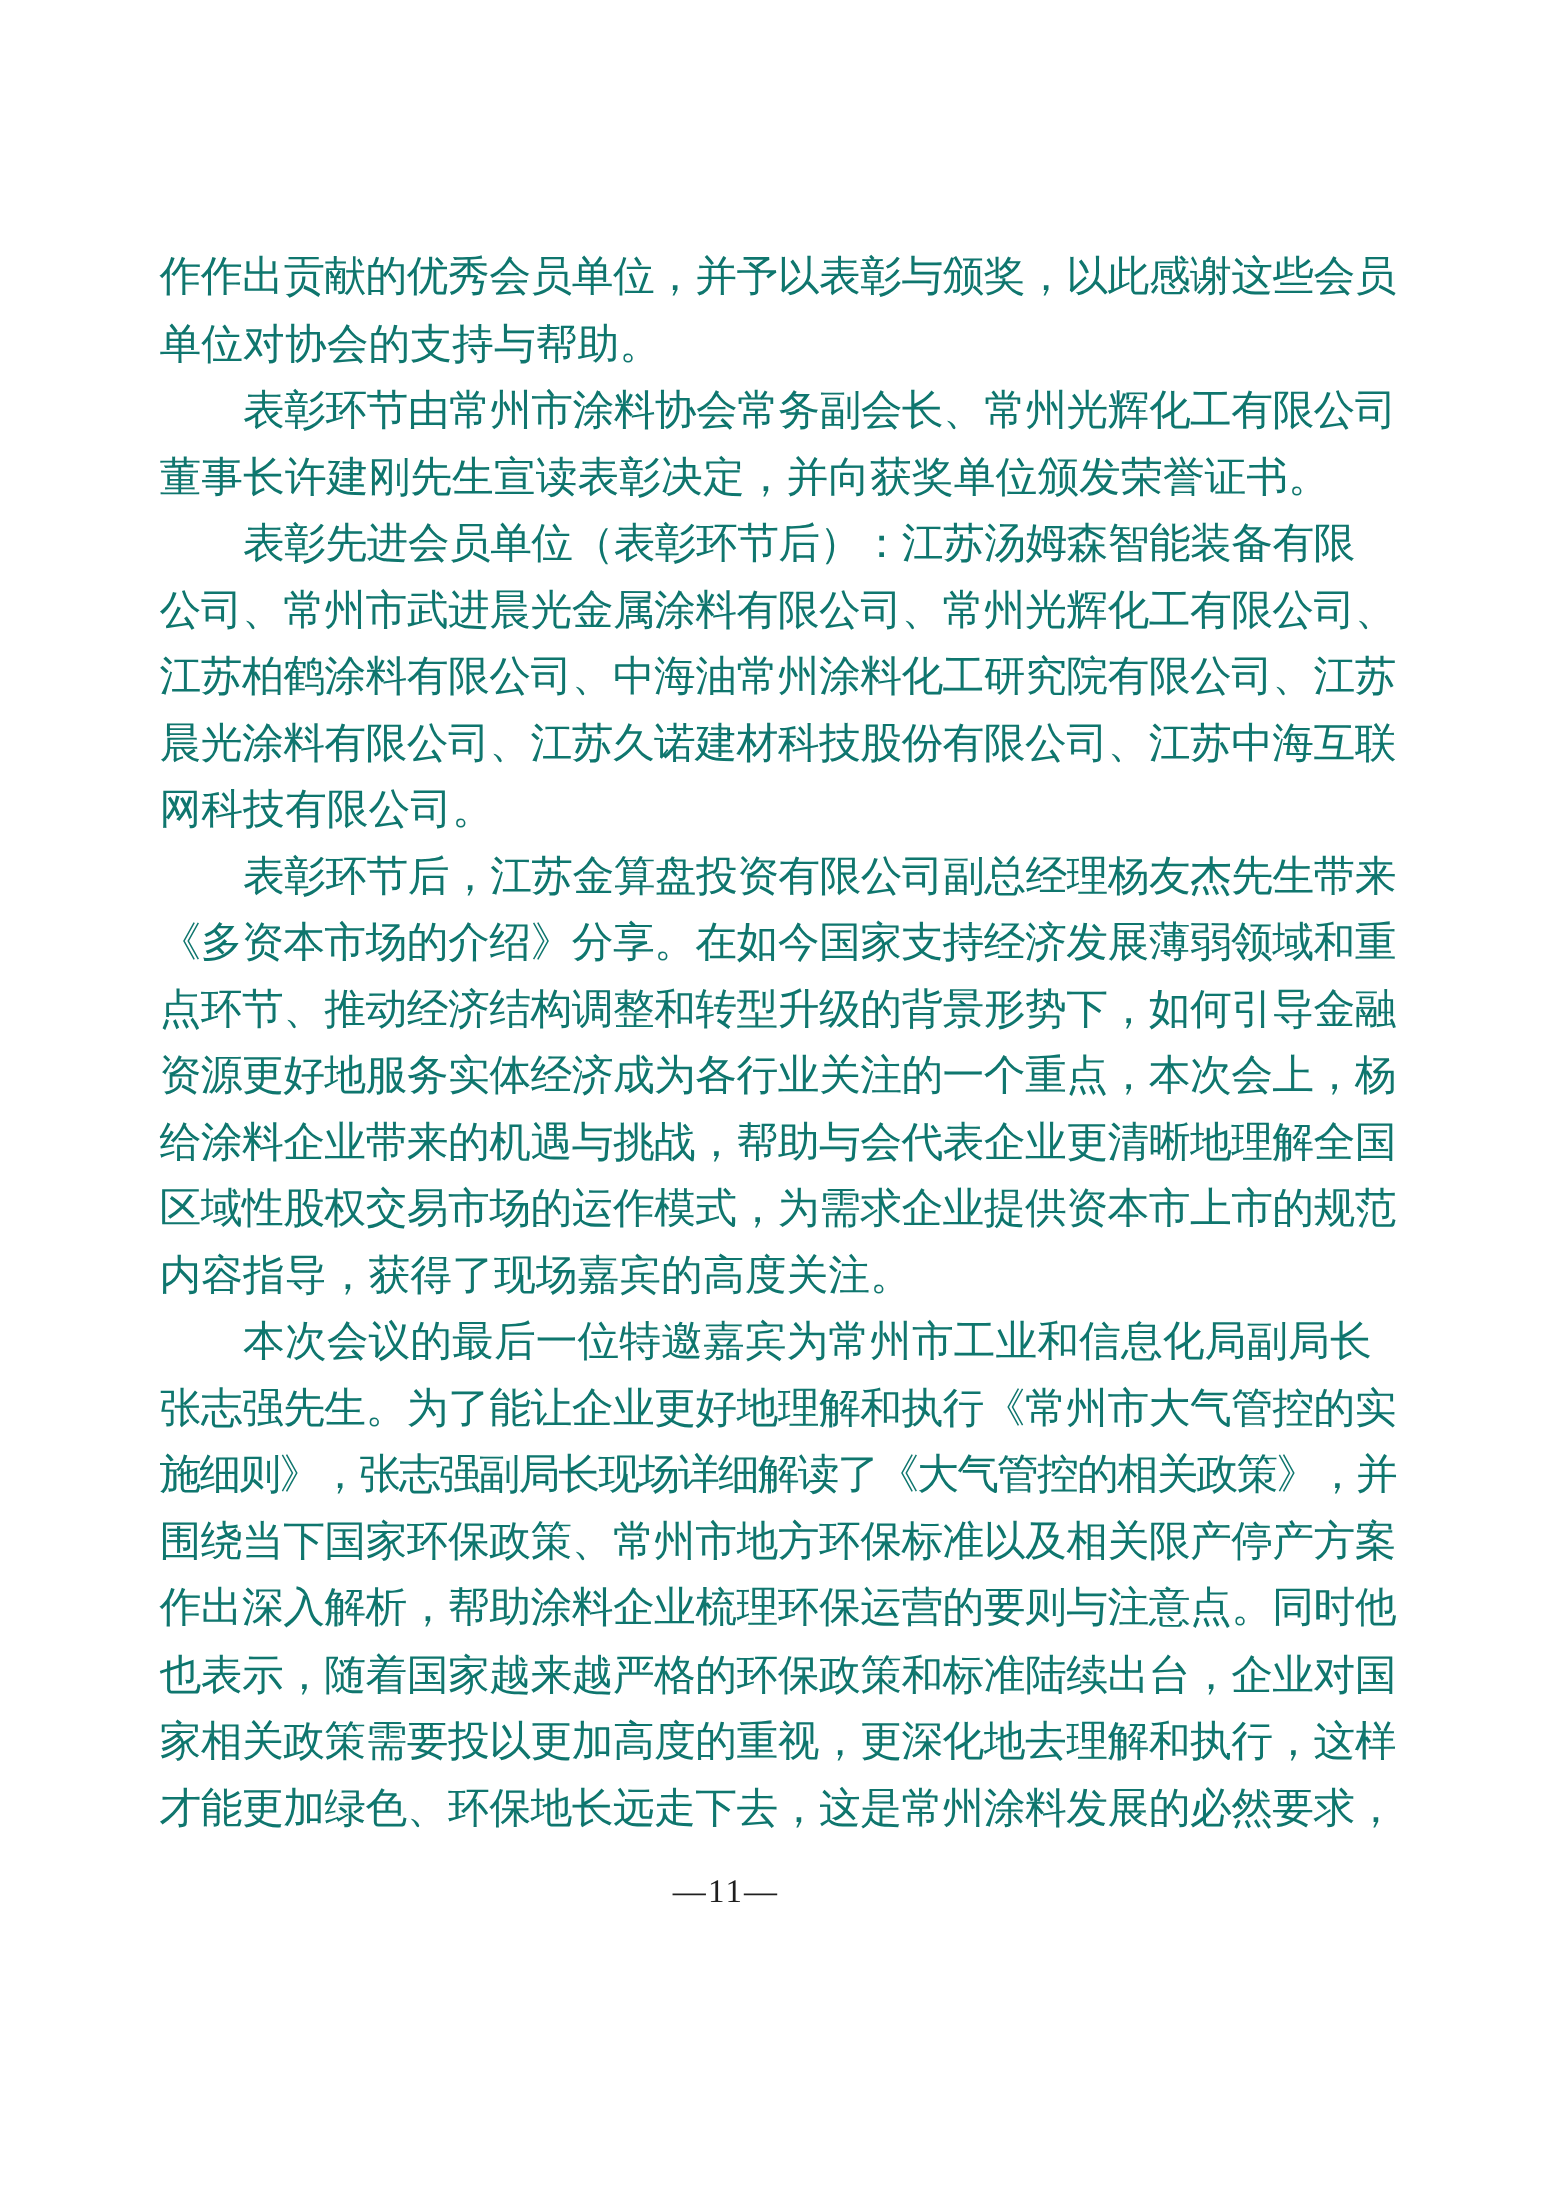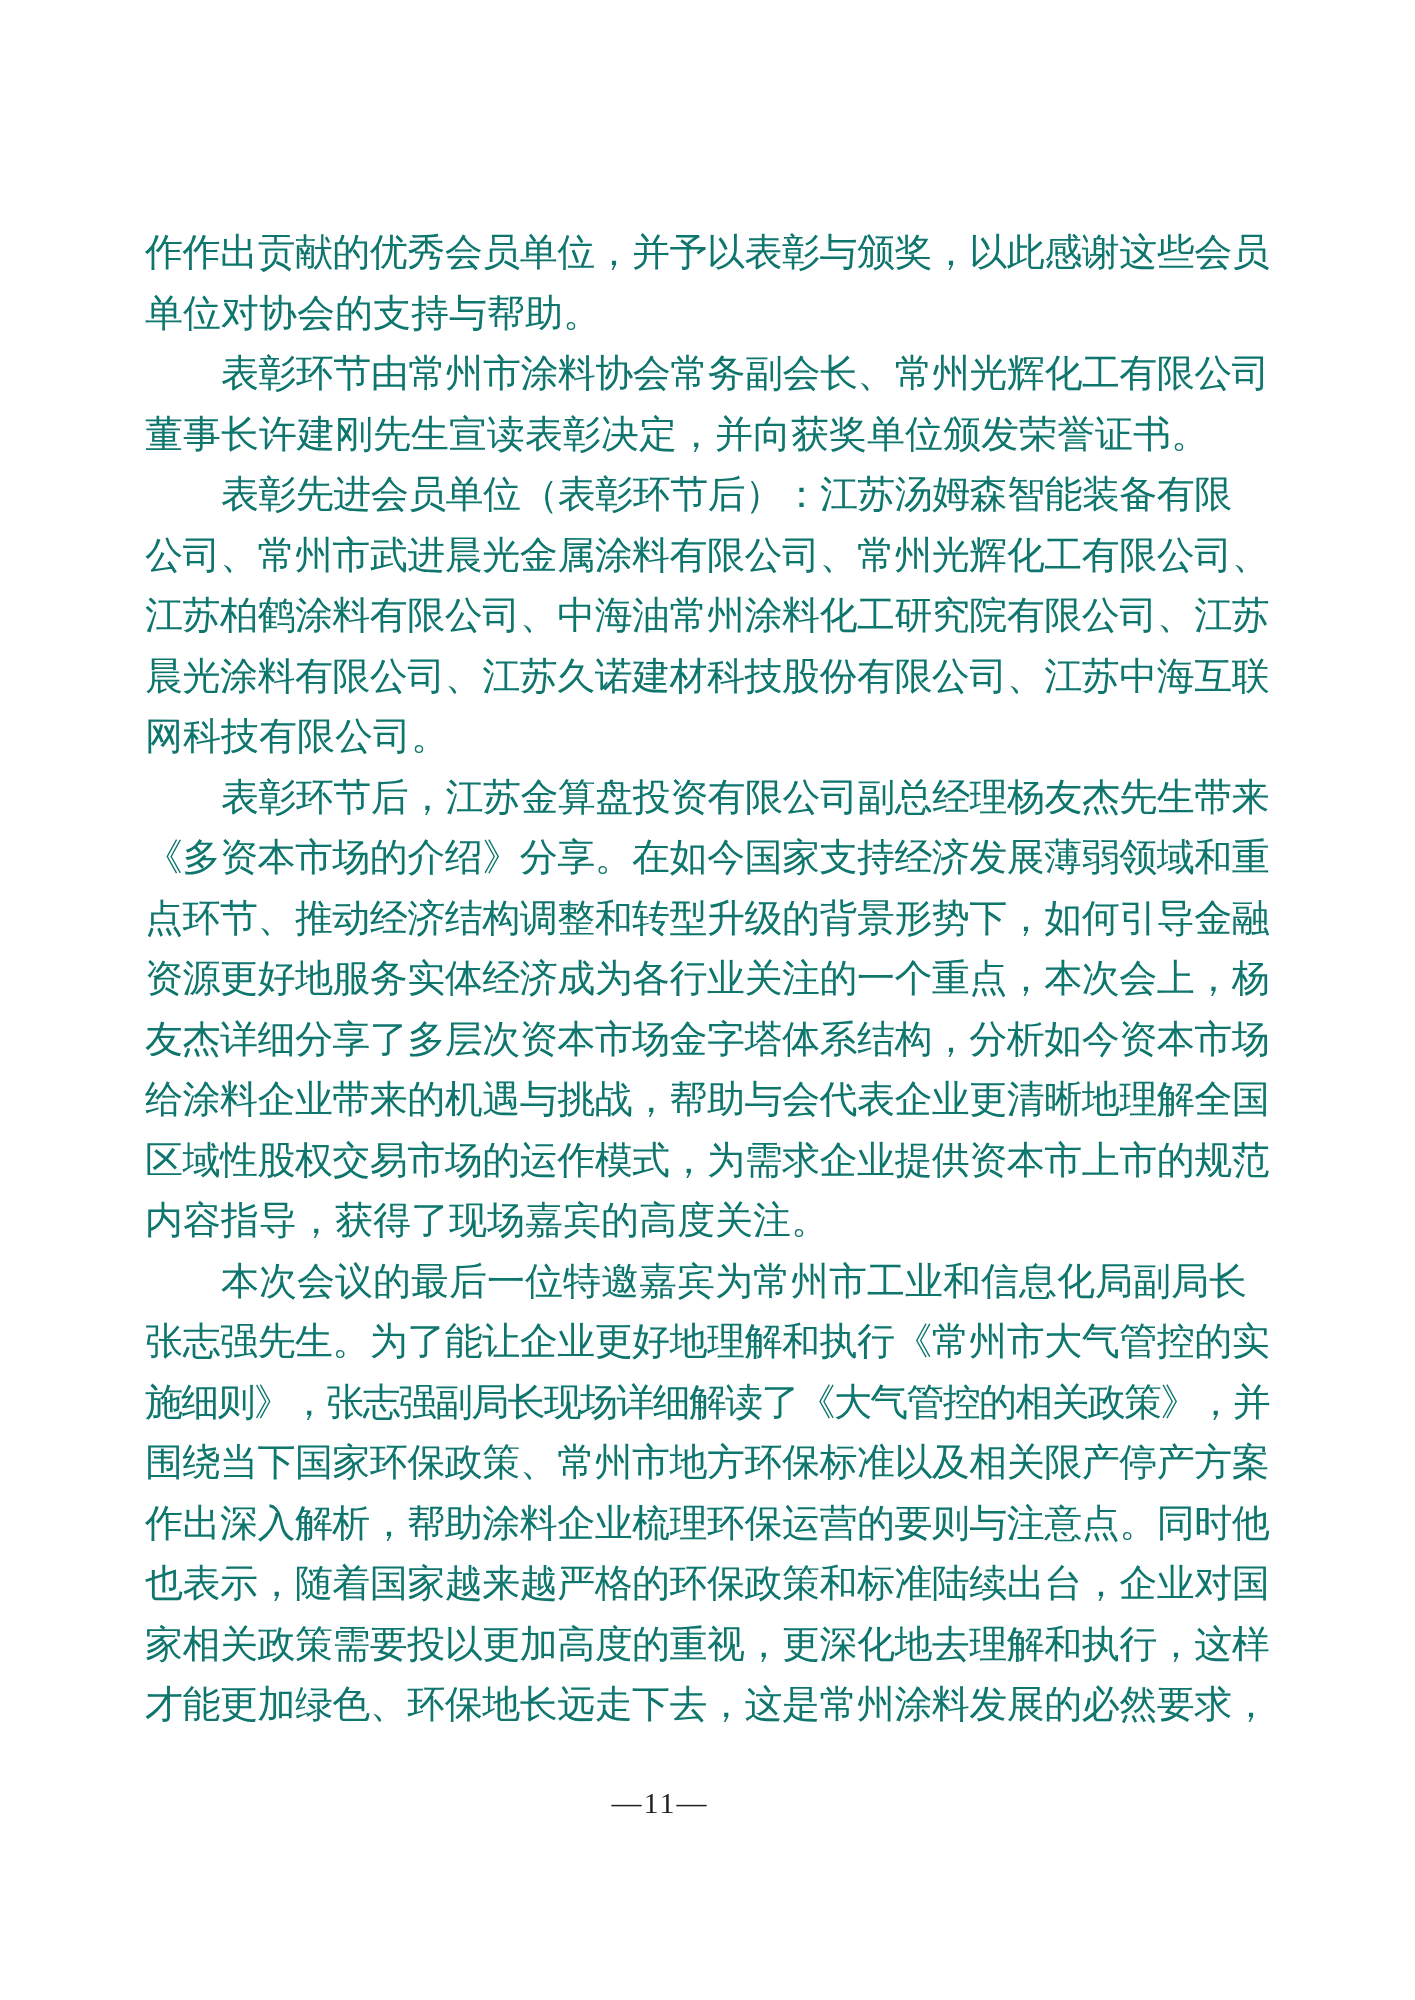--- a/index.html
+++ b/index.html
@@ -26,21 +26,21 @@
     font-size: 38px;
     color: #1f1f1f;
   }
   .line {
     height: 60.5px;
     line-height: 60.5px;
     white-space: nowrap;
   }
   .footer {
     position: absolute;
-    top: 1786px;
+    top: 1703px;
     left: 0;
     width: 1320px;
     text-align: center;
     font-size: 30px;
     color: #1f1f1f;
     letter-spacing: 2px;
   }
 </style>
 </head>
 <body style="background: rgb(255, 255, 255);">
@@ -53,21 +53,20 @@
       <div class="line"><span>董事长许建刚先生宣读表彰决定，并向获奖单位颁发荣誉证书。</span></div>
       <div class="line"><span style="margin-left: 76px; letter-spacing: -0.57px;">表彰先进会员单位（表彰环节后）：江苏汤姆森智能装备有限</span></div>
       <div class="line"><span style="letter-spacing: -0.53px;">公司、常州市武进晨光金属涂料有限公司、常州光辉化工有限公司、</span></div>
       <div class="line"><span style="letter-spacing: -0.53px;">江苏柏鹤涂料有限公司、中海油常州涂料化工研究院有限公司、江苏</span></div>
       <div class="line"><span style="letter-spacing: -0.53px;">晨光涂料有限公司、江苏久诺建材科技股份有限公司、江苏中海互联</span></div>
       <div class="line"><span>网科技有限公司。</span></div>
       <div class="line"><span style="margin-left: 76px; letter-spacing: -0.57px;">表彰环节后，江苏金算盘投资有限公司副总经理杨友杰先生带来</span></div>
       <div class="line"><span style="letter-spacing: -0.53px;">《多资本市场的介绍》分享。在如今国家支持经济发展薄弱领域和重</span></div>
       <div class="line"><span style="letter-spacing: -0.53px;">点环节、推动经济结构调整和转型升级的背景形势下，如何引导金融</span></div>
       <div class="line"><span style="letter-spacing: -0.53px;">资源更好地服务实体经济成为各行业关注的一个重点，本次会上，杨</span></div>
-      <div class="line"><span style="letter-spacing: -0.53px;">友杰详细分享了多层次资本市场金字塔体系结构，分析如今资本市场</span></div>
       <div class="line"><span style="letter-spacing: -0.53px;">给涂料企业带来的机遇与挑战，帮助与会代表企业更清晰地理解全国</span></div>
       <div class="line"><span style="letter-spacing: -0.53px;">区域性股权交易市场的运作模式，为需求企业提供资本市上市的规范</span></div>
       <div class="line"><span>内容指导，获得了现场嘉宾的高度关注。</span></div>
       <div class="line"><span style="margin-left: 76px;">本次会议的最后一位特邀嘉宾为常州市工业和信息化局副局长</span></div>
       <div class="line"><span style="letter-spacing: -0.53px;">张志强先生。为了能让企业更好地理解和执行《常州市大气管控的实</span></div>
       <div class="line"><span style="letter-spacing: -1.74px;">施细则》，张志强副局长现场详细解读了《大气管控的相关政策》，并</span></div>
       <div class="line"><span style="letter-spacing: -0.53px;">围绕当下国家环保政策、常州市地方环保标准以及相关限产停产方案</span></div>
       <div class="line"><span style="letter-spacing: -0.53px;">作出深入解析，帮助涂料企业梳理环保运营的要则与注意点。同时他</span></div>
       <div class="line"><span style="letter-spacing: -0.53px;">也表示，随着国家越来越严格的环保政策和标准陆续出台，企业对国</span></div>
       <div class="line"><span style="letter-spacing: -0.53px;">家相关政策需要投以更加高度的重视，更深化地去理解和执行，这样</span></div>

